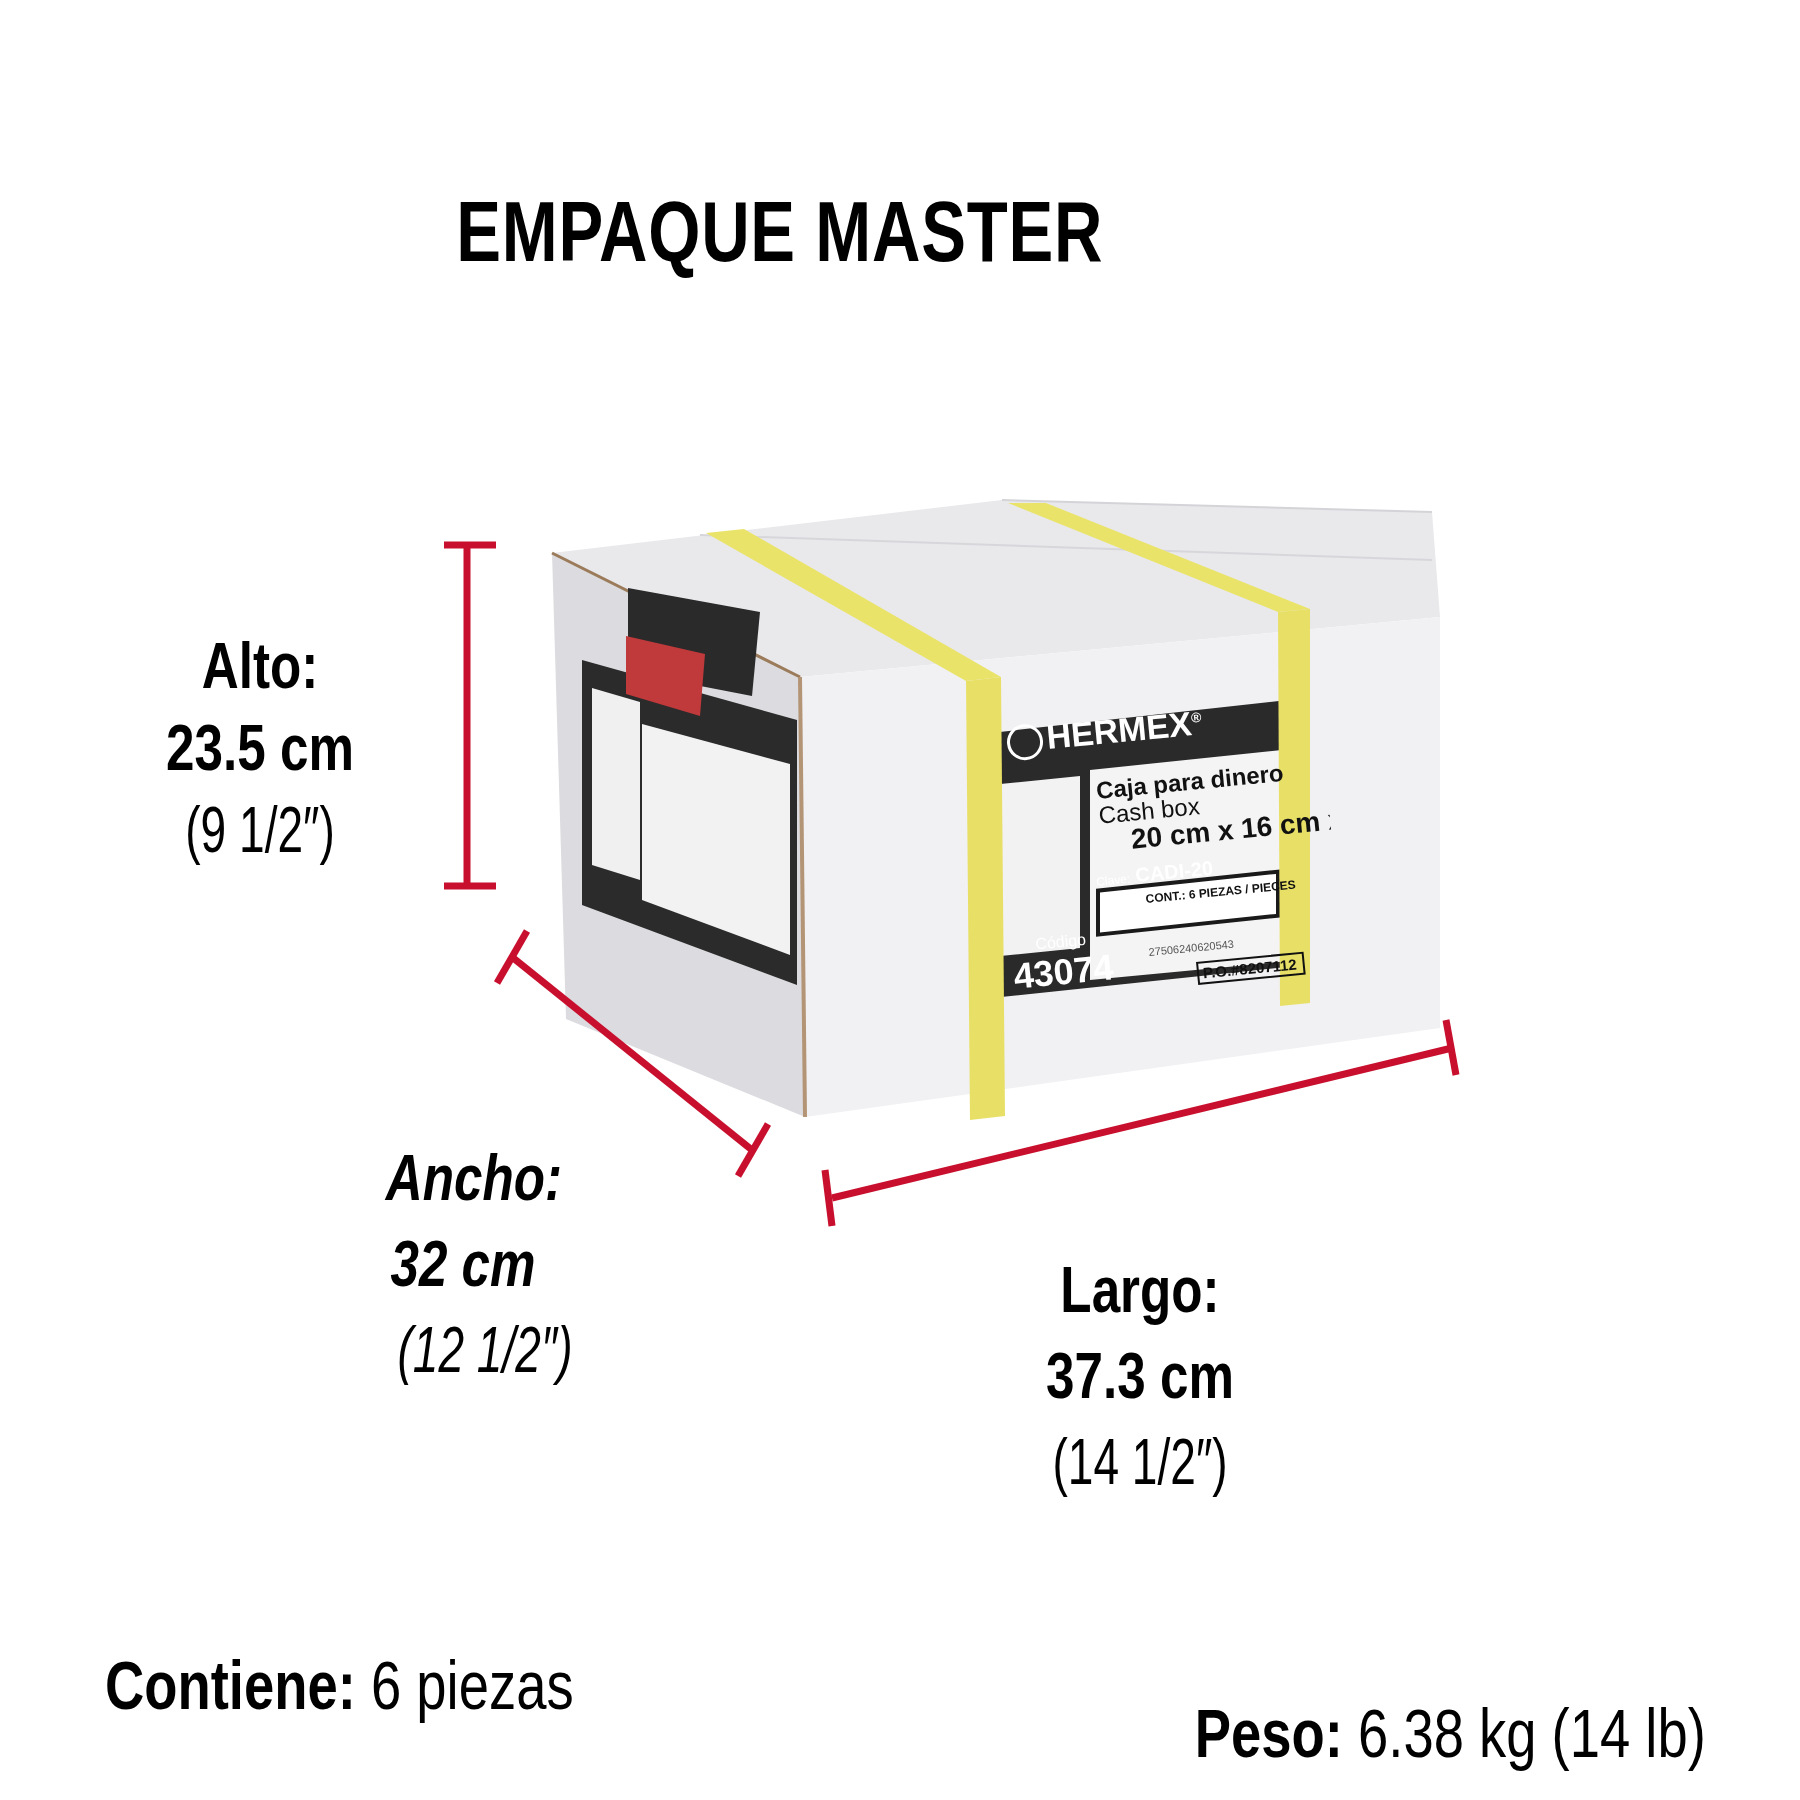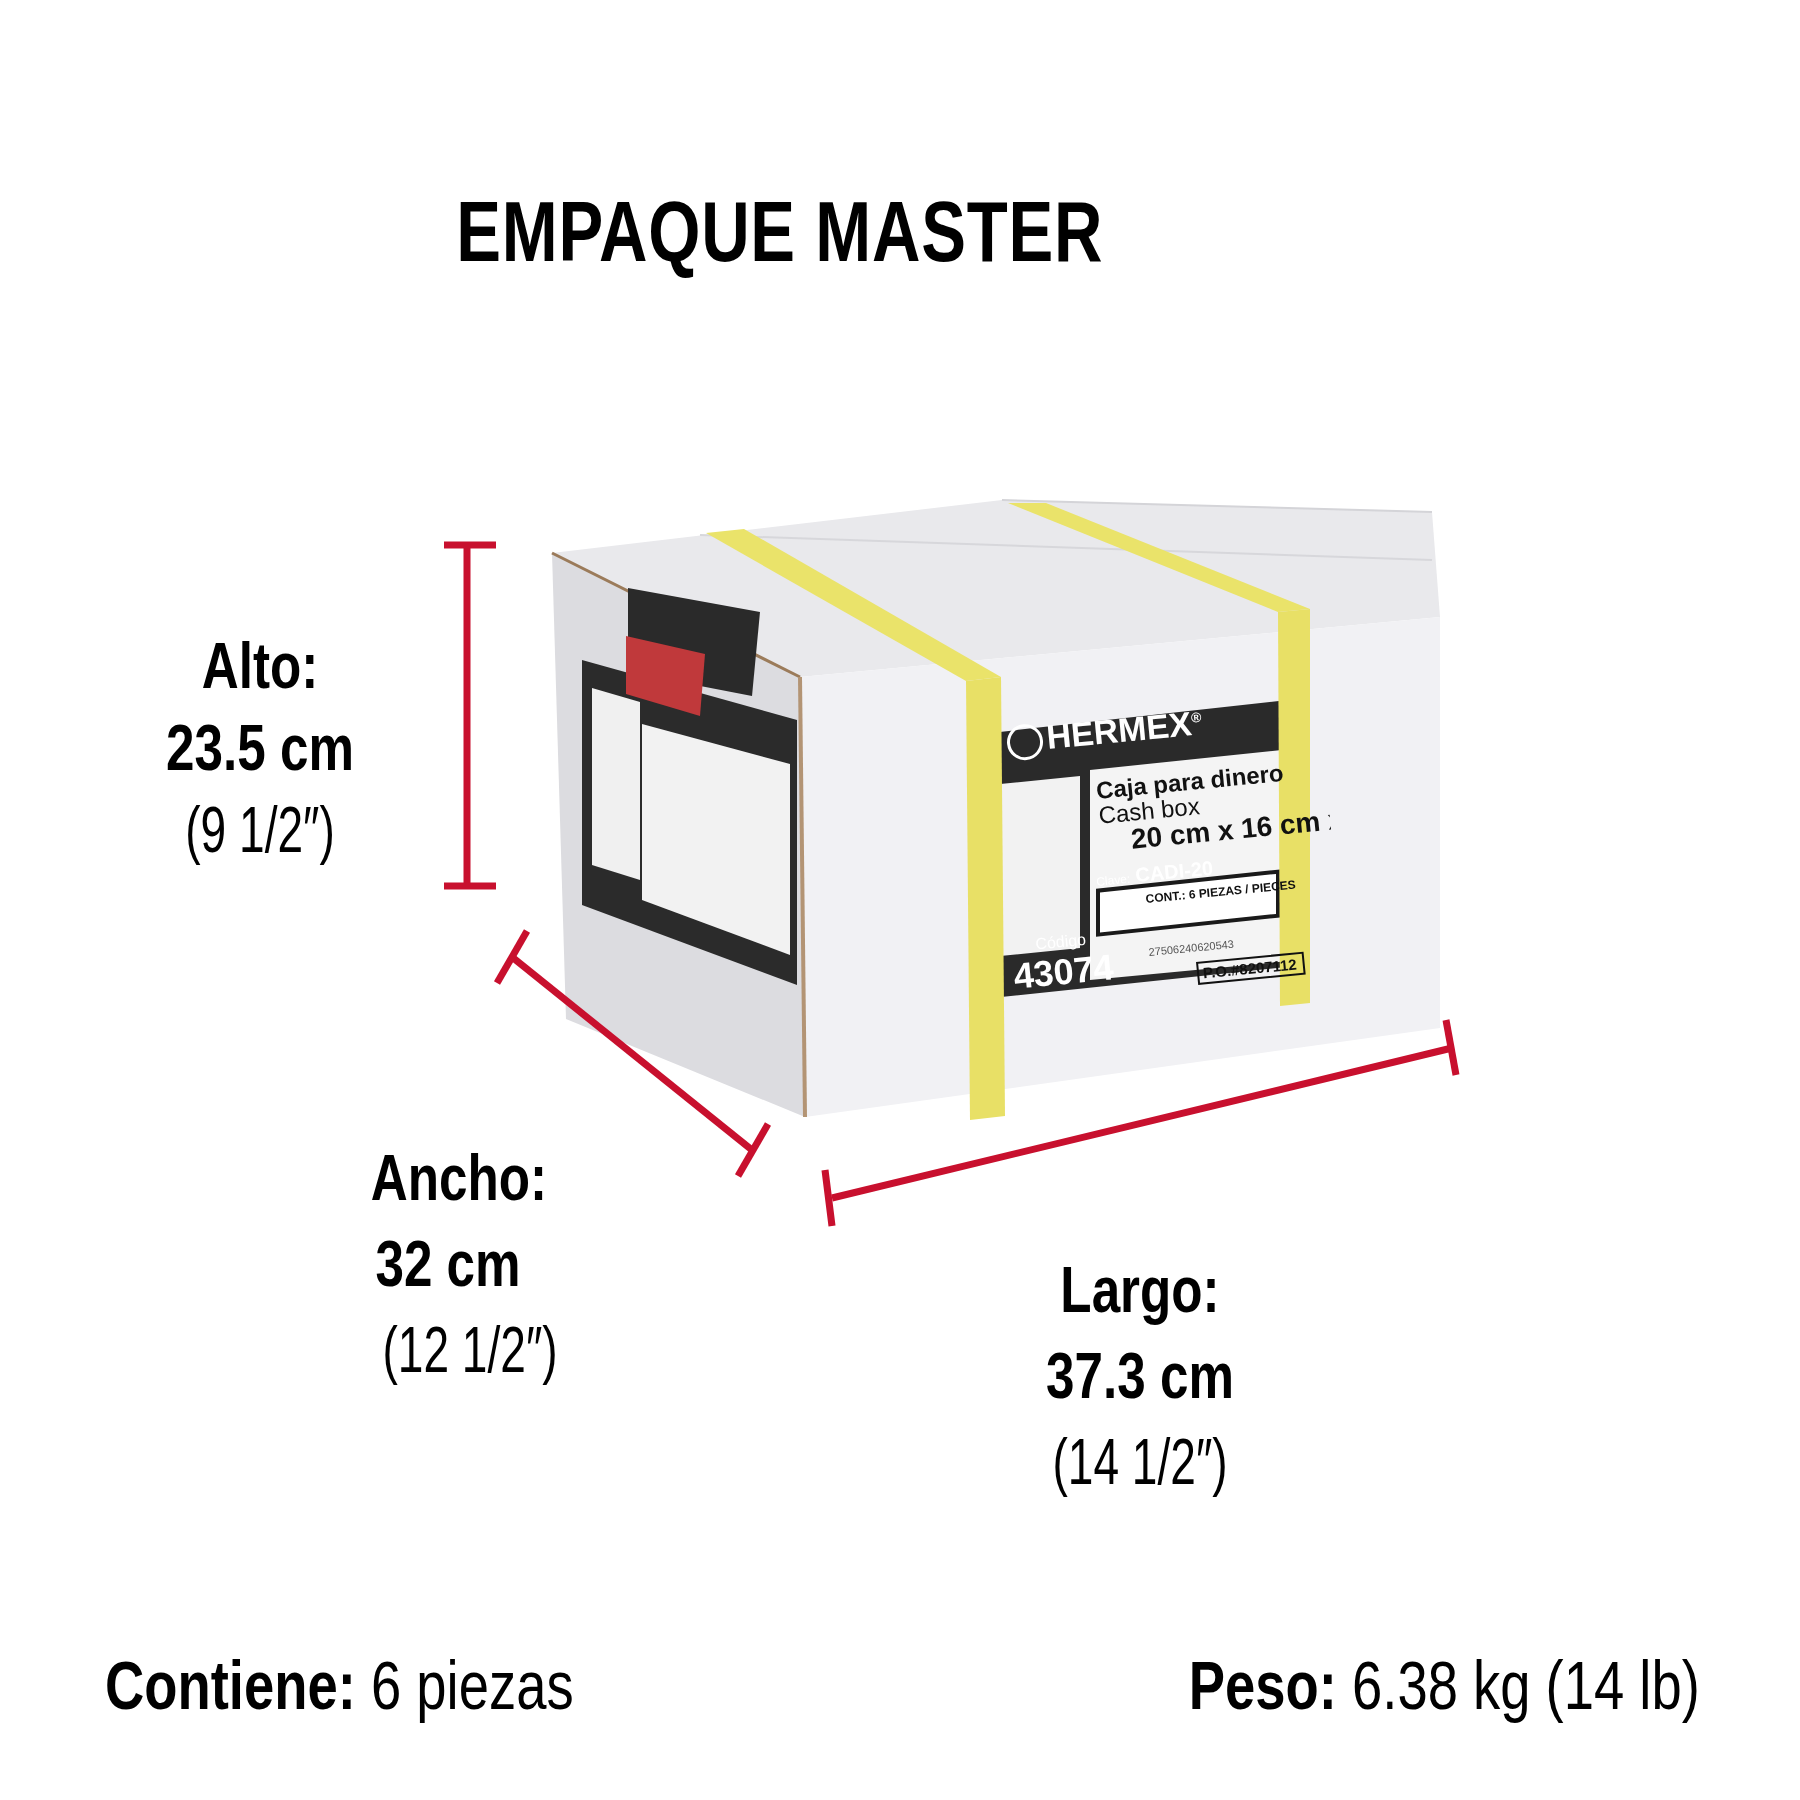--- a/index.html
+++ b/index.html
@@ -95,36 +95,36 @@
   <div style="font-size:36px;font-weight:700;">43074</div>
 </div>
 <div style="position:absolute;left:1196px;top:962px;transform:rotate(-5.5deg);transform-origin:left top;color:#111;font-size:15px;font-weight:700;border:2px solid #111;padding:1px 4px;white-space:nowrap;width:96px;overflow:hidden;">P.O.#8207112</div>
 
 <div class="dim" style="left:110px;width:300px;top:628px;">
   <span class="l" style="margin-bottom:18px;">Alto:</span>
   <span class="l" style="margin-bottom:18px;">23.5 cm</span>
   <span class="l sub">(9 1/2″)</span>
 </div>
 
-<div class="dim" style="left:309px;width:300px;top:1140px;">
+<div class="dim" style="left:324px;width:300px;top:1140px;font-style:italic;">
   <span class="l" style="margin-bottom:22px;">Ancho:</span>
   <span class="l" style="margin-bottom:22px;margin-left:-22px;">32 cm</span>
   <span class="l sub" style="margin-left:22px;">(12 1/2″)</span>
 </div>
 
 <div class="dim" style="left:990px;width:300px;top:1252px;">
   <span class="l" style="margin-bottom:22px;">Largo:</span>
   <span class="l" style="margin-bottom:22px;">37.3 cm</span>
   <span class="l sub">(14 1/2″)</span>
 </div>
 
 <div class="foot" style="left:105px;">
   <span class="inner">
     <b>Contiene:</b>
     <span>6 piezas</span>
   </span>
 </div>
-<div class="foot right" style="right:100px;">
+<div class="foot right" style="right:94px;margin-top:48px;">
   <span class="inner">
     <b>Peso:</b>
     <span>6.38 kg (14 lb)</span>
   </span>
 </div>
 
 </body></html>

